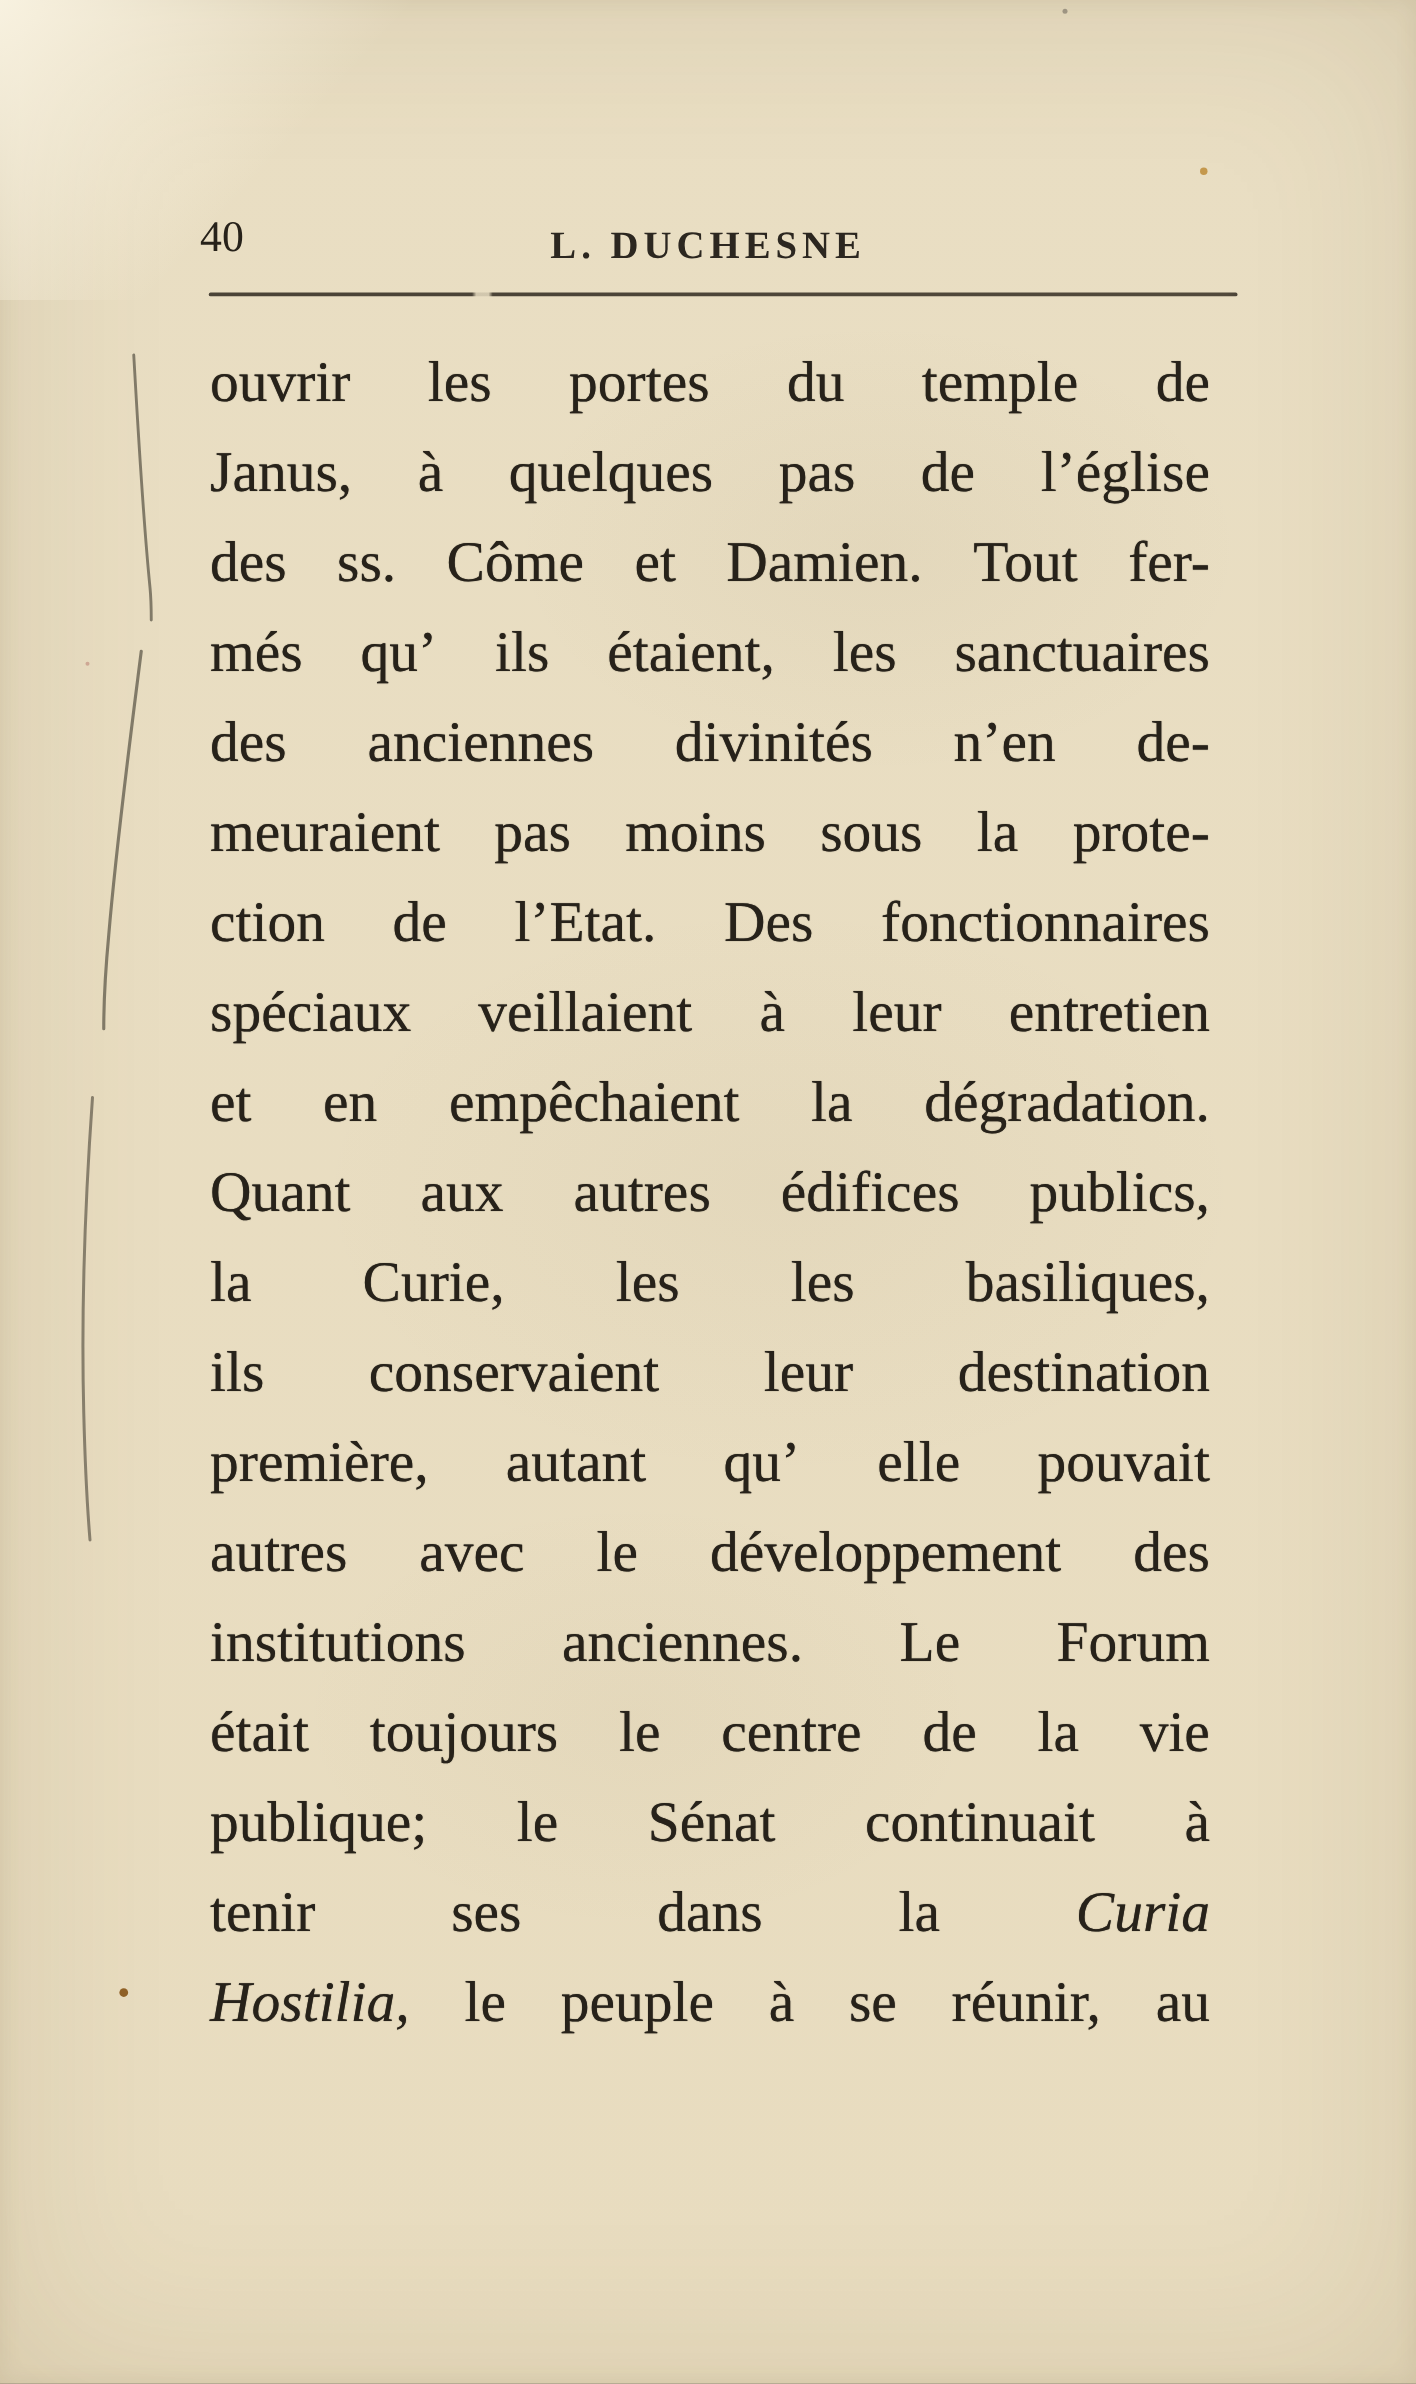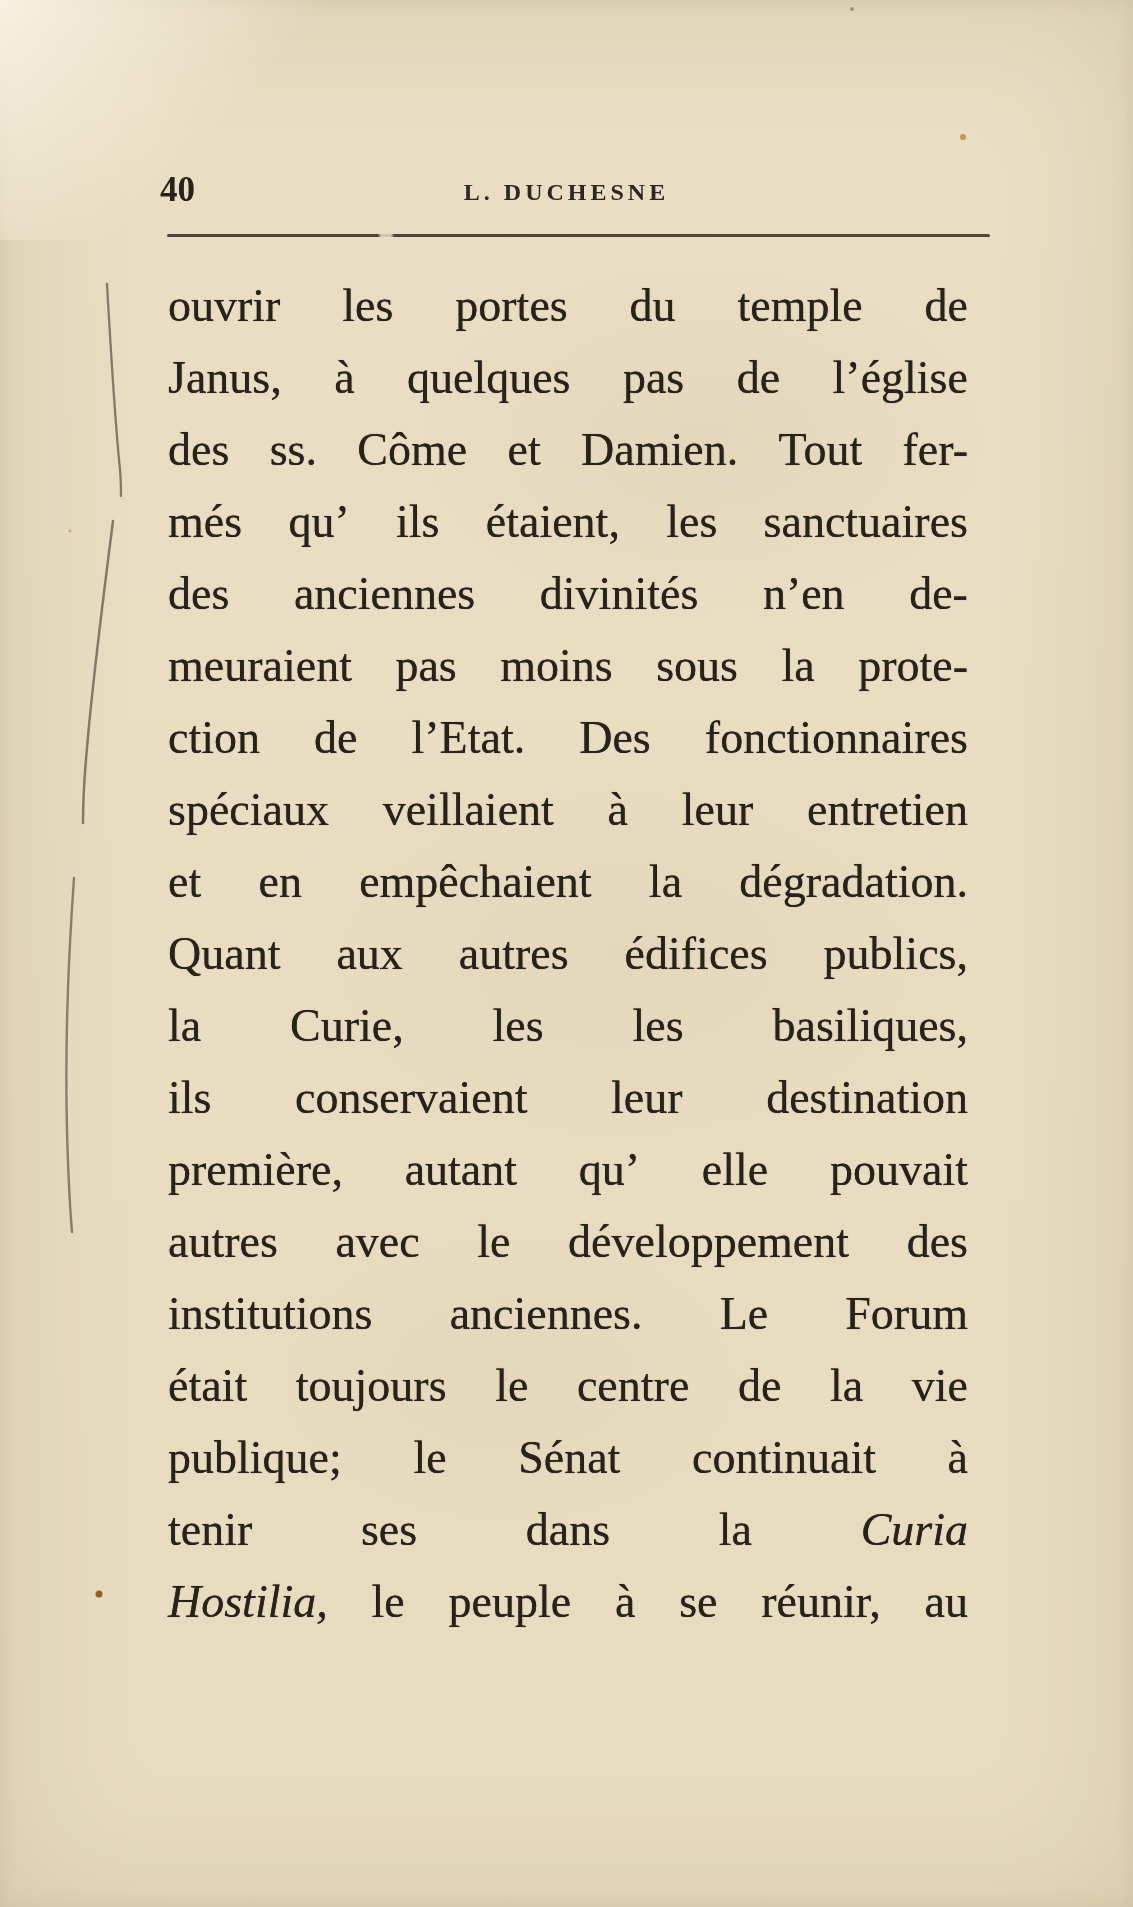--- a/index.html
+++ b/index.html
@@ -17,26 +17,26 @@
       linear-gradient(#e9dec3,#e8dcbf);
     box-shadow: inset 0 0 140px rgba(105,85,45,.14), inset 0 0 18px rgba(105,85,45,.10);
   }
   .sheen{
     position:absolute;left:0;top:0;width:360px;height:240px;
     background:linear-gradient(132deg, rgba(250,244,227,.95) 0%, rgba(250,244,227,0) 58%);
     pointer-events:none;
   }
   .page-number{
     position:absolute;left:160px;top:172px;
-    font-size:35px;line-height:1;font-weight:bold;
+    font-size:35px;line-height:1;
   }
   .running-title{
     position:absolute;left:0;top:180px;width:1133px;
     text-align:center;
-    font-size:24px;line-height:1;
+    font-size:31px;line-height:1;
     font-weight:bold;letter-spacing:4px;
     color:#2c2720;
   }
   .header-rule{
     position:absolute;left:167px;top:234px;
     width:823px;height:3px;border-radius:2px;
     background:linear-gradient(90deg,
       #3d362b 0%, #3d362b 25.6%,
       rgba(61,54,43,.15) 26.0%, rgba(61,54,43,.15) 27.2%,
       #3d362b 27.6%, #453d30 99%, #3d362b 100%);

